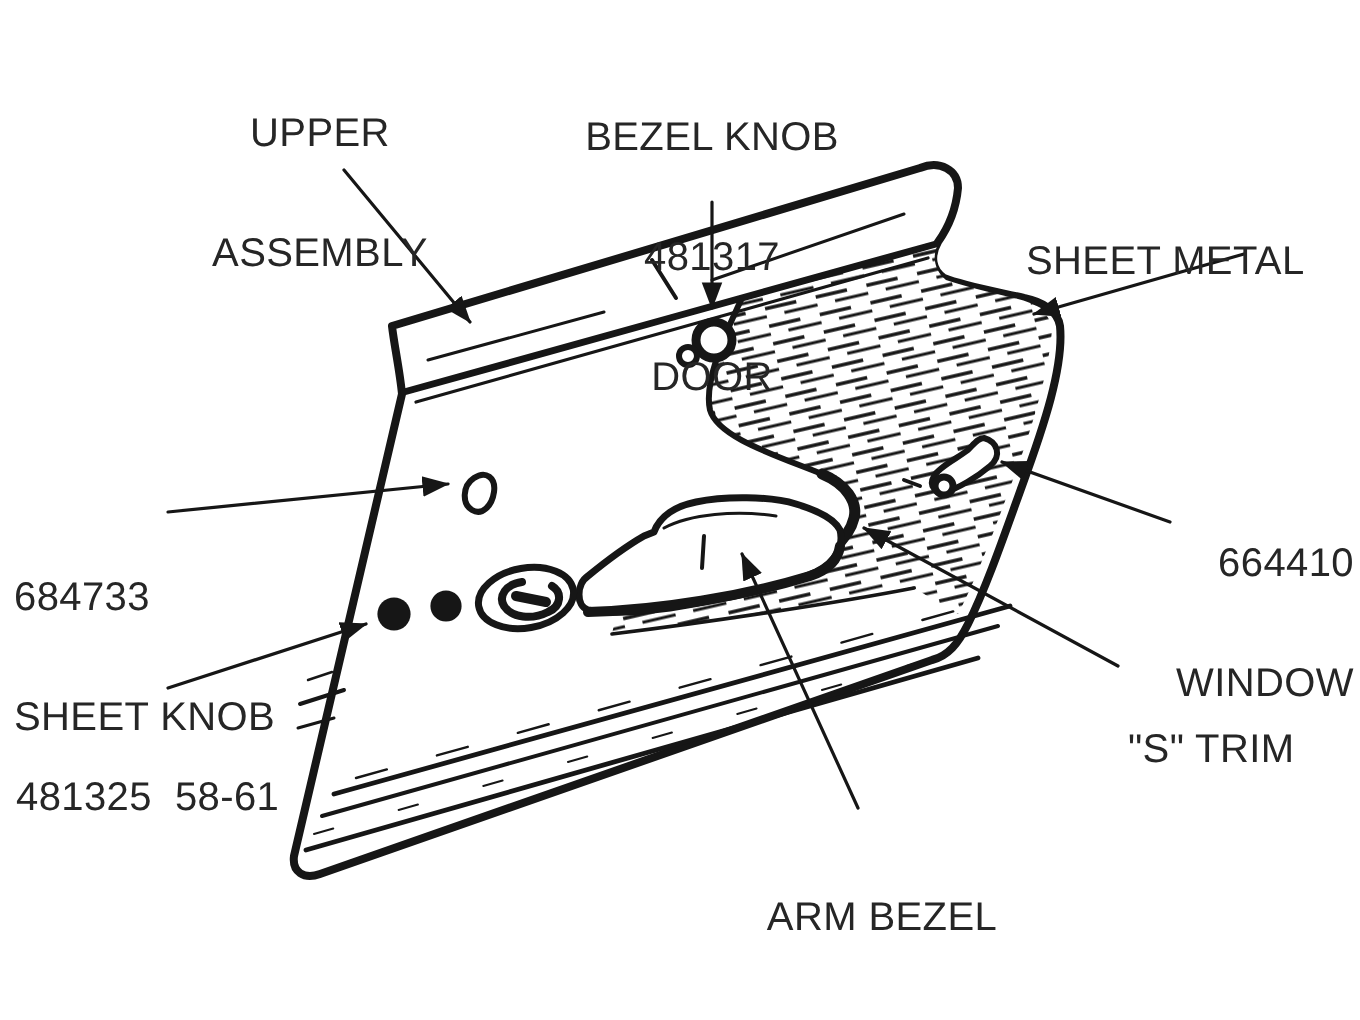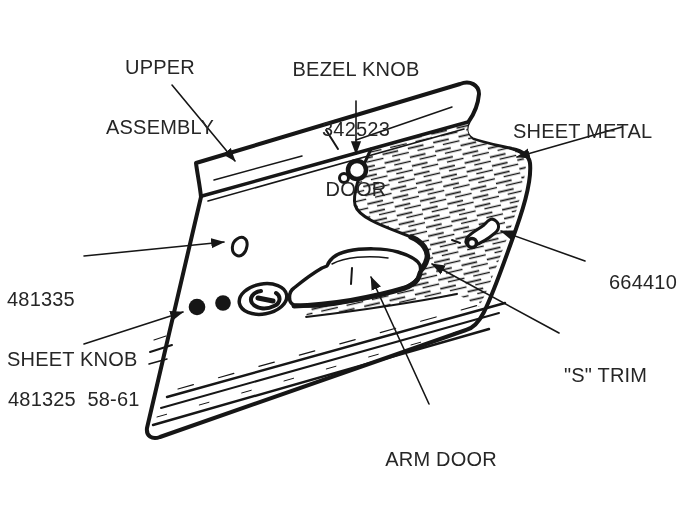--- a/index.html
+++ b/index.html
@@ -131,44 +131,45 @@
     </g>
   </svg>
 
   <div class="lbl center" style="left:160px;top:17px">
     <div>UPPER</div>
     <div>ASSEMBLY</div>
   </div>
 
   <div class="lbl center" style="left:356px;top:19px">
     <div>BEZEL KNOB</div>
-    <div>342523</div>
+    <div>481317</div>
     <div>DOOR</div>
   </div>
 
   <div class="lbl" style="left:513px;top:81px">
     <div>SHEET METAL</div>
   </div>
 
   <div class="lbl" style="left:7px;top:249px">
-    <div>481335</div>
+    <div>684733</div>
     <div>SHEET KNOB</div>
   </div>
 
   <div class="lbl" style="left:8px;top:349px">
     <div>481325  58-61</div>
   </div>
 
   <div class="lbl right" style="right:3px;top:232px">
     <div>664410</div>
+    <div>WINDOW</div>
   </div>
 
   <div class="lbl" style="left:564px;top:325px">
     <div>"S" TRIM</div>
   </div>
 
   <div class="lbl center" style="left:441px;top:409px">
-    <div>ARM DOOR</div>
+    <div>ARM BEZEL</div>
     <div>ASSEMBLY</div>
     
   </div>
 
 </div>
 
 </body></html>

